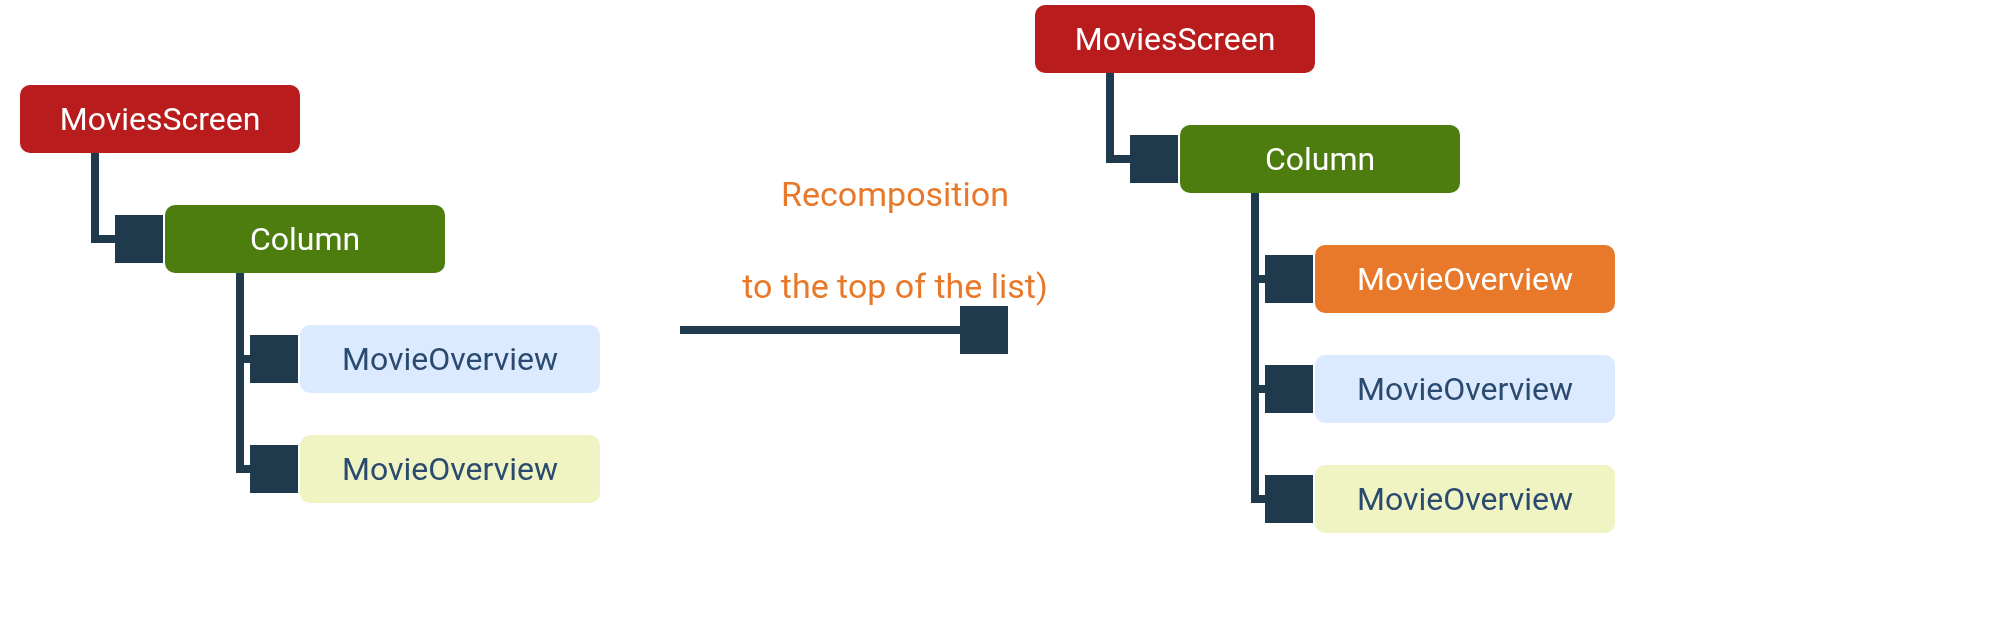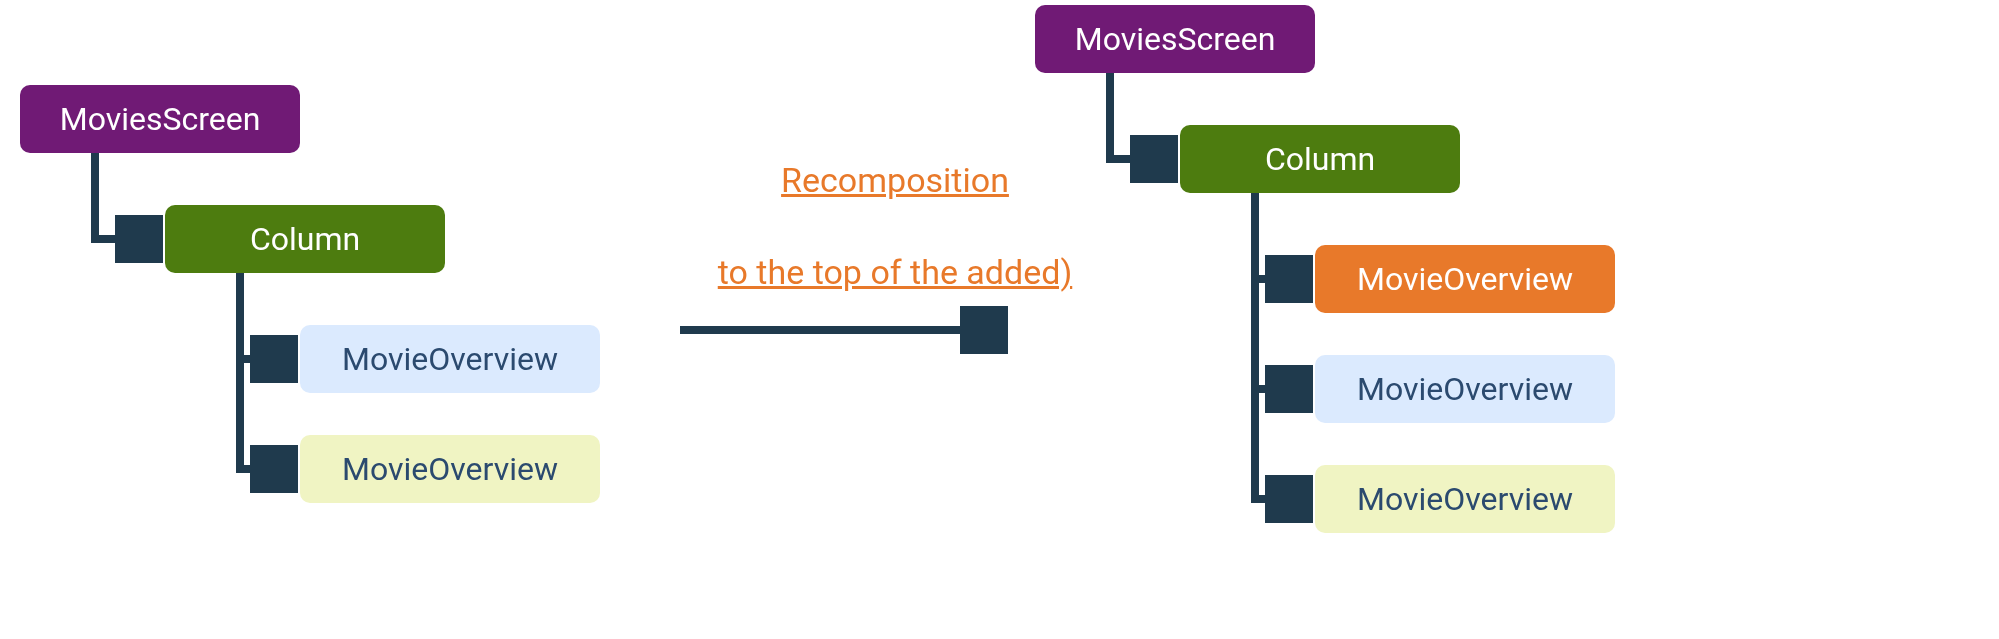--- a/index.html
+++ b/index.html
@@ -12,21 +12,21 @@
   }
   .node {
     position: absolute;
     display: flex;
     align-items: center;
     justify-content: center;
     border-radius: 10px;
     font-size: 32px;
     font-weight: 400;
   }
-  .green { background: #701a75; color: #fff; }
+  .green { background: #b91c1c; color: #fff; }
   .blue  { background: #4d7c0f; color: #fff; }
   .lightblue { background: #dbeafe; color: #2b4a6f; }
   .yellow { background: #f0f4c3; color: #2b4a6f; }
   .orange-box { background: #e8792a; color: #fff; }
   .caption {
     position: absolute;
     text-align: center;
     color: #e8792a;
     font-size: 34px;
     line-height: 1.35;
@@ -48,24 +48,24 @@
 <body>
 
 <div class="node green" style="left:20px; top:85px; width:280px; height:68px;">MoviesScreen</div>
 
 <div class="node blue" style="left:165px; top:205px; width:280px; height:68px;">Column</div>
 
 <div class="node lightblue" style="left:300px; top:325px; width:300px; height:68px;">MovieOverview</div>
 
 <div class="node yellow" style="left:300px; top:435px; width:300px; height:68px;">MovieOverview</div>
 
-<div class="caption" style="left:680px; top:158px; width:430px;text-decoration:underline;">
+<div class="caption" style="left:680px; top:172px; width:430px;">
   <span>Recomposition</span><br>
   <br>
-  <span>to the top of the added)</span>
+  <span>to the top of the list)</span>
 </div>
 
 <div class="node green" style="left:1035px; top:5px; width:280px; height:68px;">MoviesScreen</div>
 
 <div class="node blue" style="left:1180px; top:125px; width:280px; height:68px;">Column</div>
 
 <div class="node orange-box" style="left:1315px; top:245px; width:300px; height:68px;">MovieOverview</div>
 
 <div class="node lightblue" style="left:1315px; top:355px; width:300px; height:68px;">MovieOverview</div>
 

